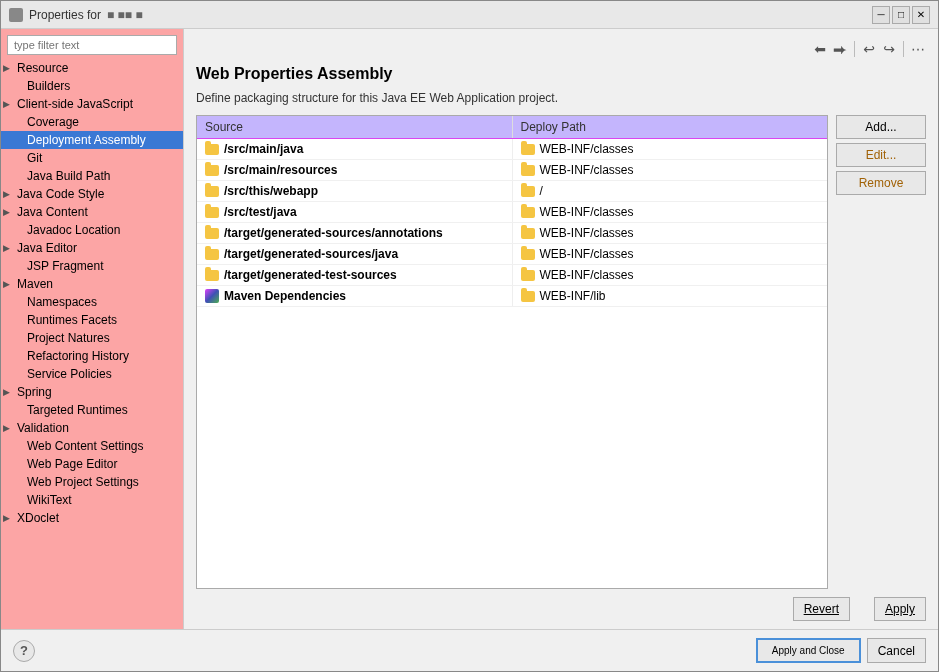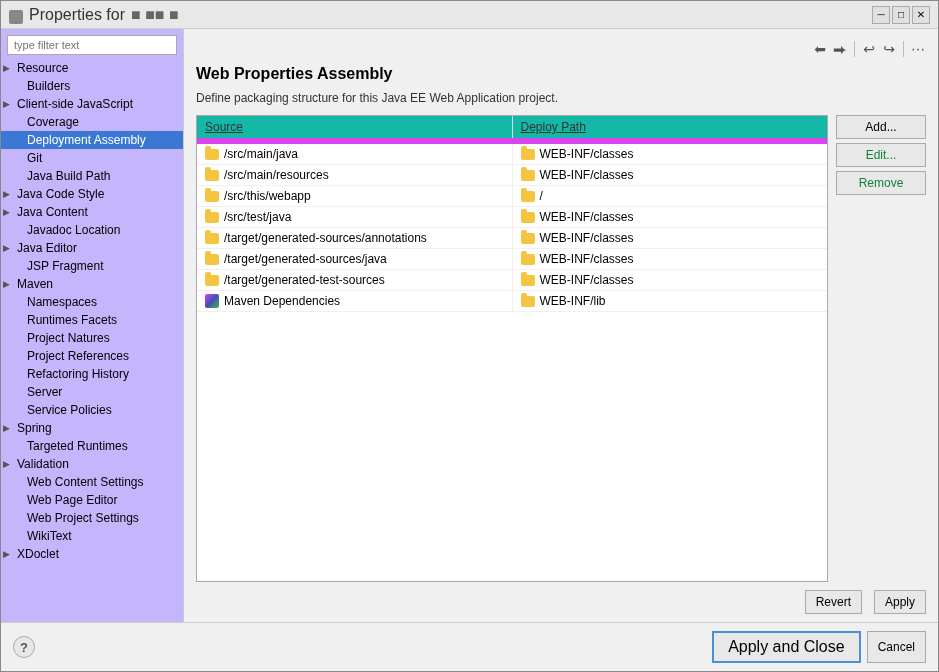--- a/index.html
+++ b/index.html
@@ -27,21 +27,21 @@
       padding: 4px 8px;
       display: flex;
       align-items: center;
       justify-content: space-between;
       height: 28px;
     }
     .title-bar-left {
       display: flex;
       align-items: flex-end;
       gap: 6px;
-      font-size: 16px;
+      font-size: 12px;
       color: #333;
     }
     .title-bar-icon {
       width: 14px;
       height: 14px;
       background: #888;
       border-radius: 2px;
       display: inline-block;
     }
     .title-bar-controls {
@@ -59,21 +59,21 @@
       font-size: 10px;
       cursor: pointer;
     }
     .content-area {
       display: flex;
       flex: 1;
       overflow: hidden;
     }
     .sidebar {
       width: 183px;
-      background: #c4b5fd;
+      background: #fca5a5;
       border-right: 1px solid #ccc;
       display: flex;
       flex-direction: column;
       overflow: hidden;
     }
     .filter-input {
       margin: 6px 6px 4px 6px;
       padding: 3px 6px;
       border: 1px solid #aaa;
       font-size: 11px;
@@ -136,44 +136,44 @@
       border: 1px solid #aaa;
       background: #fff;
       overflow: auto;
       min-height: 0;
     }
     table {
       width: 100%;
       border-collapse: collapse;
     }
     thead th {
-      background: #14b8a6;
-      border-bottom: 6px solid #d946ef;
+      background: #c4b5fd;
+      border-bottom: 1px solid #d946ef;
       padding: 4px 8px;
       text-align: left;
       font-size: 12px;
       font-weight: normal;
       color: #333;
       position: sticky;
       top: 0;
-      text-decoration: underline;
     }
     thead th:first-child {
       border-right: 1px solid #ddd;
       width: 50%;
     }
     tbody tr { cursor: default; }
     tbody td {
       padding: 3px 8px;
       font-size: 12px;
       color: #000;
       border-bottom: 1px solid #f0f0f0;
     }
     tbody td:first-child {
       border-right: 1px solid #eee;
+      font-weight: bold;
     }
     .cell-content {
       display: flex;
       align-items: center;
       gap: 5px;
     }
     .folder-icon {
       display: inline-block;
       width: 14px;
       height: 11px;
@@ -209,29 +209,30 @@
     .btn {
       padding: 4px 10px;
       font-size: 12px;
       background: #e8e8e8;
       border: 1px solid #aaa;
       cursor: pointer;
       text-align: center;
       white-space: nowrap;
     }
     .btn:disabled, .btn.disabled {
-      color: #15803d;
+      color: #a16207;
       cursor: default;
     }
     .bottom-area {
       display: flex;
       justify-content: flex-end;
       align-items: center;
       padding: 8px 0 8px 0;
-      gap: 12px;
+      gap: 24px;
+      text-decoration: underline;
     }
     .footer-bar {
       background: #f0f0f0;
       border-top: 1px solid #ccc;
       padding: 8px 12px;
       display: flex;
       align-items: center;
       justify-content: space-between;
     }
     .footer-left {
@@ -252,21 +253,21 @@
       font-weight: bold;
       color: #555;
       cursor: pointer;
     }
     .footer-right {
       display: flex;
       gap: 6px;
     }
     .btn-primary {
       padding: 5px 14px;
-      font-size: 16px;
+      font-size: 10px;
       background: #e8e8e8;
       border: 2px solid #4a90d9;
       cursor: pointer;
       font-weight: normal;
     }
     .toolbar-icons {
       display: flex;
       align-items: center;
       gap: 4px;
     }
@@ -375,29 +376,21 @@
           <div class="sidebar-item">
             <span style="width: 14px; display: inline-block;"></span>
             <span>Runtimes Facets</span>
           </div>
           <div class="sidebar-item">
             <span style="width: 14px; display: inline-block;"></span>
             <span>Project Natures</span>
           </div>
           <div class="sidebar-item">
             <span style="width: 14px; display: inline-block;"></span>
-            <span>Project References</span>
-          </div>
-          <div class="sidebar-item">
-            <span style="width: 14px; display: inline-block;"></span>
             <span>Refactoring History</span>
-          </div>
-          <div class="sidebar-item">
-            <span style="width: 14px; display: inline-block;"></span>
-            <span>Server</span>
           </div>
           <div class="sidebar-item">
             <span style="width: 14px; display: inline-block;"></span>
             <span>Service Policies</span>
           </div>
           <div class="sidebar-item has-arrow">
             <span class="arrow-icon">▶</span>
             <span>Spring</span>
           </div>
           <div class="sidebar-item">

